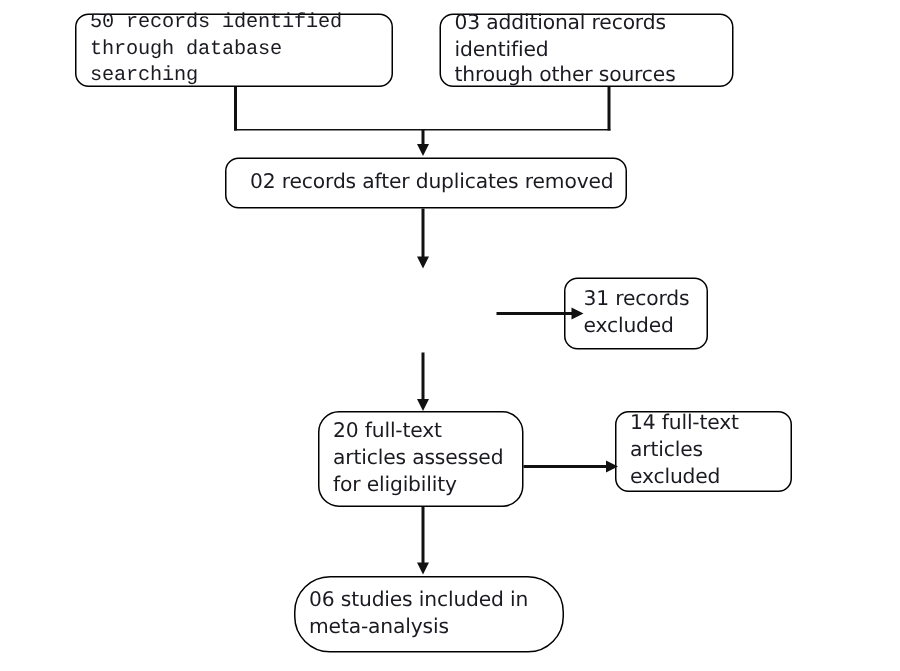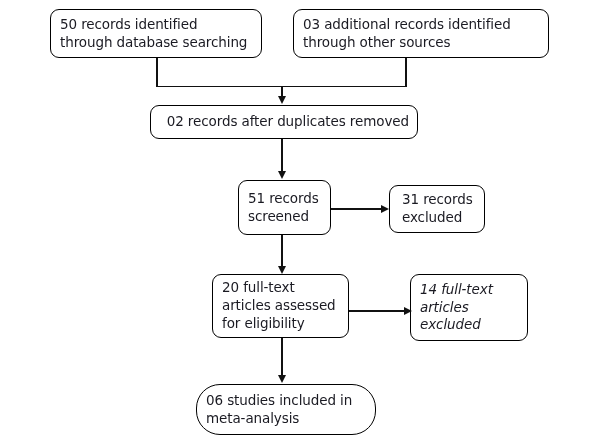--- a/index.html
+++ b/index.html
@@ -28,28 +28,28 @@
     letter-spacing: -0.1px;
     padding: 5px 8px 5px 9px;
     display: flex;
     flex-direction: column;
     justify-content: center;
     white-space: pre-line;
   }
   .node span { display: block; }
 
   
-  #node-identified-db      { left: 50px;  top: 9px;   width: 212px; height: 49px; }
-  #node-identified-other   { left: 293px; top: 9px;   width: 256px; height: 49px; }
+  #node-identified-db      { left: 50px;  top: 9px;   width: 212px; height: 49px; font-family: Liberation Mono, monospace; }
+  #node-identified-other   { left: 293px; top: 9px;   width: 196px; height: 49px; }
   #node-duplicates-removed { left: 150px; top: 105px; width: 268px; height: 34px;
                              justify-content: center; padding-top: 0; padding-bottom: 0; text-align: right; }
   #node-screened           { left: 238px; top: 180px; width: 93px;  height: 55px; }
-  #node-screened-excluded  { left: 389px; top: 185px; width: 96px;  height: 48px; padding-left: 12px; }
-  #node-fulltext-assessed  { left: 212px; top: 274px; width: 137px; height: 64px; }
-  #node-fulltext-excluded  { left: 410px; top: 274px; width: 118px; height: 67px; font-style: italic; }
+  #node-screened-excluded  { left: 376px; top: 185px; width: 96px;  height: 48px; padding-left: 12px; }
+  #node-fulltext-assessed  { left: 212px; top: 274px; width: 137px; height: 64px; border-radius: 14px; }
+  #node-fulltext-excluded  { left: 410px; top: 274px; width: 118px; height: 54px; }
   #node-included           { left: 196px; top: 384px; width: 180px; height: 51px; border-radius: 24px; }
 
   
   .ln {
     position: absolute;
     background: #111111;
   }
   .ln.v { width: 1.6px; }
   .ln.h { height: 1.6px; }
 
@@ -111,24 +111,20 @@
 
   <div class="node" id="node-identified-other">
     <span>03 additional records identified
 through other sources</span>
   </div>
 
   <div class="node" id="node-duplicates-removed">
     <span>02 records after duplicates removed</span>
   </div>
 
-  <div class="node" id="node-screened">
-    <span>51 records
-screened</span>
-  </div>
 
   <div class="node" id="node-screened-excluded">
     <span>31 records
 excluded</span>
   </div>
 
   <div class="node" id="node-fulltext-assessed">
     <span>20 full-text
 articles assessed
 for eligibility</span>

